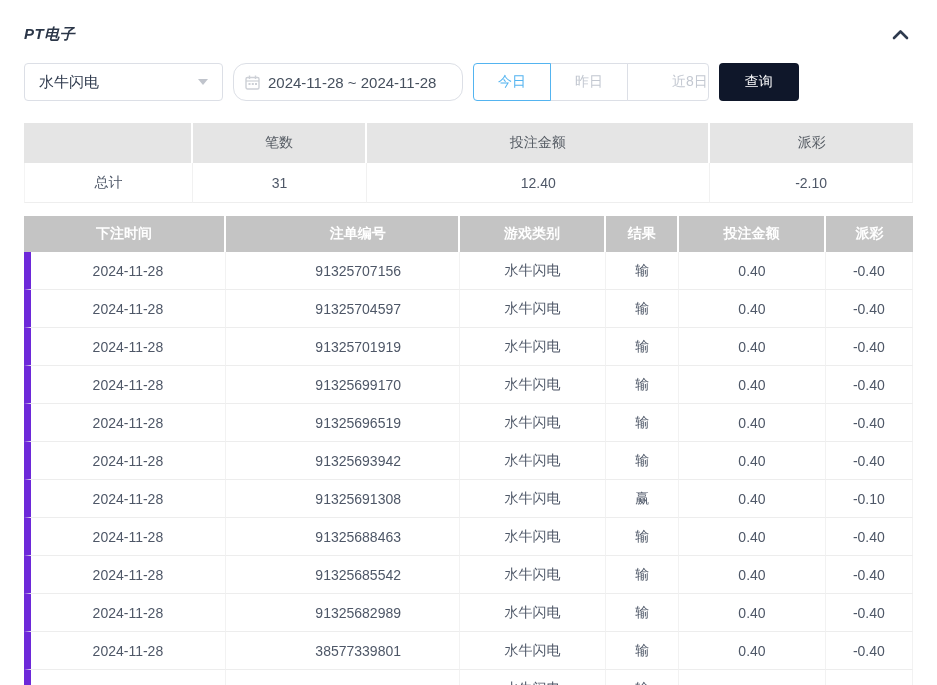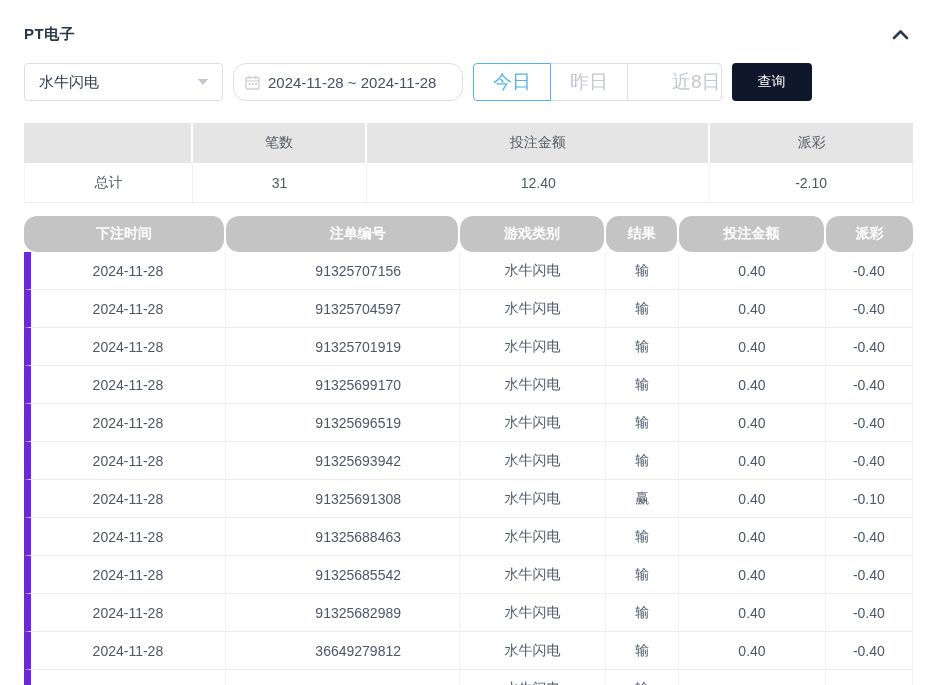--- a/index.html
+++ b/index.html
@@ -7,21 +7,21 @@
   body {
     overflow:hidden;
     background:#ffffff;
     font-family:"Liberation Sans", sans-serif;
     color:#4e5767;
     position:relative;
   }
   .wrap { padding:0 24px; }
 
   
-  .panel-header { display:flex; justify-content:space-between; align-items:center; padding-top:26px; height:43px; }
+  .panel-header { display:flex; justify-content:space-between; align-items:center; padding-top:26px; height:43px;font-style:italic; }
   .title { font-size:15px; font-weight:bold; color:#2b3648; letter-spacing:0.5px; }
   .collapse-btn { cursor:pointer; padding:2px 4px; line-height:0; }
 
   
   .controls { display:flex; margin-top:20px; height:38px; align-items:center; }
   .select-box {
     width:199px; height:38px; border:1px solid #dcdfe6; border-radius:4px;
     display:flex; align-items:center; justify-content:space-between;
     padding:0 14px; font-size:15px; color:#2f3a4d; background:#fff; cursor:pointer;
   }
@@ -32,21 +32,21 @@
   }
   .date-box {
     margin-left:10px; width:230px; height:38px; border:1px solid #dcdfe6; border-radius:13px;
     display:flex; align-items:center; padding:0 11px; font-size:15px; color:#46505e;
     background:#fff; cursor:pointer;
   }
   .date-box .cal { margin-right:8px; line-height:0; }
   .range-group { margin-left:10px; display:flex; }
   .range-btn {
     min-width:78px; height:38px; background:#fff; border:1px solid #dcdfe6;
-    color:#c3c8d1; font-size:19px; font-family:inherit;
+    color:#c3c8d1; font-size:14px; font-family:inherit;
     display:flex; align-items:center; justify-content:center; cursor:pointer;
   }
   .range-btn + .range-btn { margin-left:-1px; }
   .range-btn:first-child { border-radius:4px 0 0 4px; }
   .range-btn:last-child { border-radius:0 4px 4px 0;padding-left:44px; }
   .range-btn.active { border:1px solid #54b4f0; color:#54b4f0; position:relative; z-index:2; }
   .query-btn {
     margin-left:10px; width:80px; height:38px; background:#0f172a; border:none; border-radius:4px;
     color:#fff; font-size:14px; font-family:inherit; cursor:pointer;
   }
@@ -67,21 +67,20 @@
   .sum-body .sum-cell:first-child { border-left:1px solid #f4f4f4; }
   .sc-0 { width:19.0%; } .sc-1 { width:19.6%; } .sc-2 { width:38.6%; } .sc-3 { width:22.8%; }
 
   
   .records { margin-top:13px; width:889px; }
   .rec-head { display:flex; }
   .rec-head .rec-cell {
     height:36px; background:#c4c4c4; color:#ffffff; font-weight:bold; font-size:14px;
     display:flex; align-items:center; justify-content:center;
     border-right:2px solid #fff;
-    border-radius:13px;
   }
   .rec-head .rec-cell:last-child { border-right:none; }
   .rec-row { display:flex; }
   .rec-row .rec-cell {
     height:38px; background:#fff; font-size:14px; color:#4e5767;
     display:flex; align-items:center; justify-content:center;
     border-bottom:1px solid #ededed; border-right:1px solid #f2f2f2;
   }
   .rec-row .rec-cell:first-child { border-left:7px solid #6d28d9; }
   .rc-0 { width:22.7%; } .rc-1 { width:26.3%;padding-left:32px; } .rc-2 { width:16.5%; }
@@ -234,21 +233,21 @@
         <div class="rec-row">
           <div class="rec-cell rc-0">2024-11-28</div>
           <div class="rec-cell rc-1">91325682989</div>
           <div class="rec-cell rc-2">水牛闪电</div>
           <div class="rec-cell rc-3">输</div>
           <div class="rec-cell rc-4">0.40</div>
           <div class="rec-cell rc-5 red">-0.40</div>
         </div>
         <div class="rec-row">
           <div class="rec-cell rc-0">2024-11-28</div>
-          <div class="rec-cell rc-1">36649279812</div>
+          <div class="rec-cell rc-1">38577339801</div>
           <div class="rec-cell rc-2">水牛闪电</div>
           <div class="rec-cell rc-3">输</div>
           <div class="rec-cell rc-4">0.40</div>
           <div class="rec-cell rc-5 red">-0.40</div>
         </div>
         <div class="rec-row">
           <div class="rec-cell rc-0"></div>
           <div class="rec-cell rc-1"></div>
           <div class="rec-cell rc-2">水牛闪电</div>
           <div class="rec-cell rc-3">输</div>

